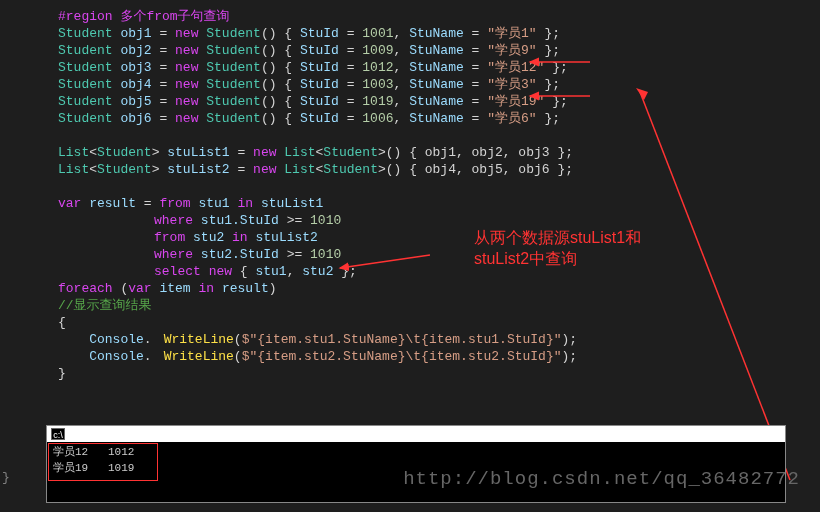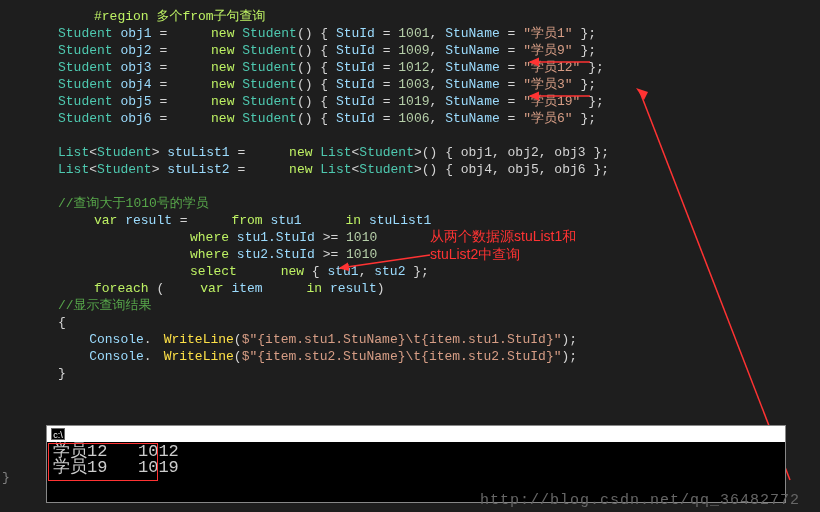--- a/index.html
+++ b/index.html
@@ -14,35 +14,36 @@
     position: relative;
   }
   .editor {
     padding: 8px 0 0 18px;
     position: relative;
   }
   .code-line {
     line-height: 17px;
     white-space: pre;
   }
-  .kw { color: #bef264; margin-left: 36px; }
+  .kw { color: #d946ef; }
   .type { color: #4ec9b0; }
   .str { color: #d69d85; }
   .num { color: #b5cea8; }
   .comment { color: #57a64a; }
   .ident { color: #9cdcfe; }
   .method { color: #fde047; margin-left: 12px; }
   .indent { padding-left: 40px; }
   .indent2 { padding-left: 96px; }
 
   .annotation {
     position: absolute;
     color: #ff3333;
     font-family: "Microsoft YaHei", sans-serif;
-    font-size: 14px;
+    font-size: 16px;
+    margin-left: 44px;
   }
   .arrow {
     position: absolute;
     pointer-events: none;
   }
   .arrow-line {
     stroke: #ff3333;
     stroke-width: 1.5;
     fill: none;
   }
@@ -66,41 +67,41 @@
     font-size: 12px;
     display: flex;
     align-items: center;
     gap: 4px;
   }
   .console-body {
     background: #000;
     color: #ccc;
     padding: 2px 6px;
     font-family: SimSun, "Courier New", monospace;
-    font-size: 17px;
+    font-size: 11px;
     min-height: 60px;
     line-height: 16px;
     white-space: pre;
   }
   .red-box {
     position: absolute;
     border: 1px solid #ff3333;
     left: 48px;
     top: 443px;
     width: 110px;
     height: 38px;
     pointer-events: none;
   }
   .watermark {
     position: absolute;
     right: 20px;
-    bottom: 3px;
+    bottom: 22px;
     color: #666;
     font-family: "Courier New", monospace;
-    font-size: 15px;
+    font-size: 19px;
     letter-spacing: 1px;
   }
   .cmd-icon {
     width: 14px; height: 12px;
     background: #000; color: #fff;
     font-size: 9px; line-height: 12px;
     text-align: center;
     display: inline-block;
     border: 1px solid #666;
   }
@@ -123,23 +124,23 @@
     <div class="code-line"><span class="type">Student</span> <span class="ident">obj3</span> = <span class="kw">new</span> <span class="type">Student</span>() { <span class="ident">StuId</span> = <span class="num">1012</span>, <span class="ident">StuName</span> = <span class="str">"<span>学员12</span>"</span> };</div>
     <div class="code-line"><span class="type">Student</span> <span class="ident">obj4</span> = <span class="kw">new</span> <span class="type">Student</span>() { <span class="ident">StuId</span> = <span class="num">1003</span>, <span class="ident">StuName</span> = <span class="str">"<span>学员3</span>"</span> };</div>
     <div class="code-line"><span class="type">Student</span> <span class="ident">obj5</span> = <span class="kw">new</span> <span class="type">Student</span>() { <span class="ident">StuId</span> = <span class="num">1019</span>, <span class="ident">StuName</span> = <span class="str">"<span>学员19</span>"</span> };</div>
     <div class="code-line"><span class="type">Student</span> <span class="ident">obj6</span> = <span class="kw">new</span> <span class="type">Student</span>() { <span class="ident">StuId</span> = <span class="num">1006</span>, <span class="ident">StuName</span> = <span class="str">"<span>学员6</span>"</span> };</div>
 
     <div class="code-line">&nbsp;</div>
     <div class="code-line"><span class="type">List</span>&lt;<span class="type">Student</span>&gt; <span class="ident">stuList1</span> = <span class="kw">new</span> <span class="type">List</span>&lt;<span class="type">Student</span>&gt;() { <span>obj1, obj2, obj3</span> };</div>
     <div class="code-line"><span class="type">List</span>&lt;<span class="type">Student</span>&gt; <span class="ident">stuList2</span> = <span class="kw">new</span> <span class="type">List</span>&lt;<span class="type">Student</span>&gt;() { <span>obj4, obj5, obj6</span> };</div>
 
     <div class="code-line">&nbsp;</div>
-    <div class="code-line comment">//查询大于1010号的学员</div>
     <div class="code-line"><span class="kw">var</span> <span class="ident">result</span> = <span class="kw">from</span> <span class="ident">stu1</span> <span class="kw">in</span> <span class="ident">stuList1</span></div>
     <div class="code-line indent2"><span class="kw">where</span> <span class="ident">stu1.StuId</span> &gt;= <span class="num">1010</span></div>
+    <div class="code-line indent2"><span class="kw">from</span> <span class="ident">stu2</span> <span class="kw">in</span> <span class="ident">stuList2</span></div>
     <div class="code-line indent2"><span class="kw">where</span> <span class="ident">stu2.StuId</span> &gt;= <span class="num">1010</span></div>
     <div class="code-line indent2"><span class="kw">select</span> <span class="kw">new</span> { <span class="ident">stu1</span>, <span class="ident">stu2</span> };</div>
 
     <div class="code-line"><span class="kw">foreach</span> (<span class="kw">var</span> <span class="ident">item</span> <span class="kw">in</span> <span class="ident">result</span>)</div>
     <div class="code-line comment">//显示查询结果</div>
     <div class="code-line">{</div>
     <div class="code-line">    <span class="ident">Console</span>.<span class="method">WriteLine</span>(<span class="str">$"{item.stu1.StuName}\t{item.stu1.StuId}"</span>);</div>
     <div class="code-line">    <span class="ident">Console</span>.<span class="method">WriteLine</span>(<span class="str">$"{item.stu2.StuName}\t{item.stu2.StuId}"</span>);</div>
     <div class="code-line">}</div>
   </div>

